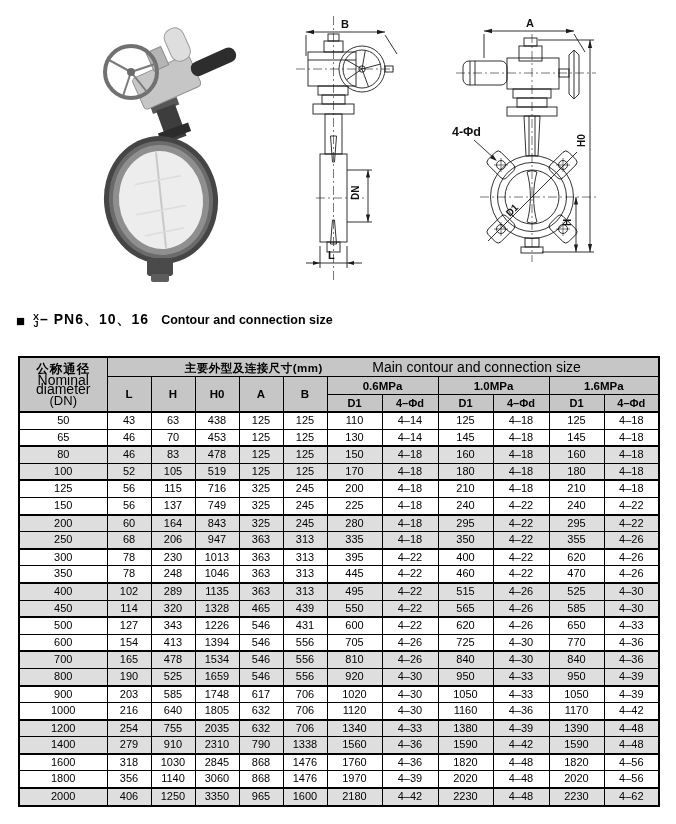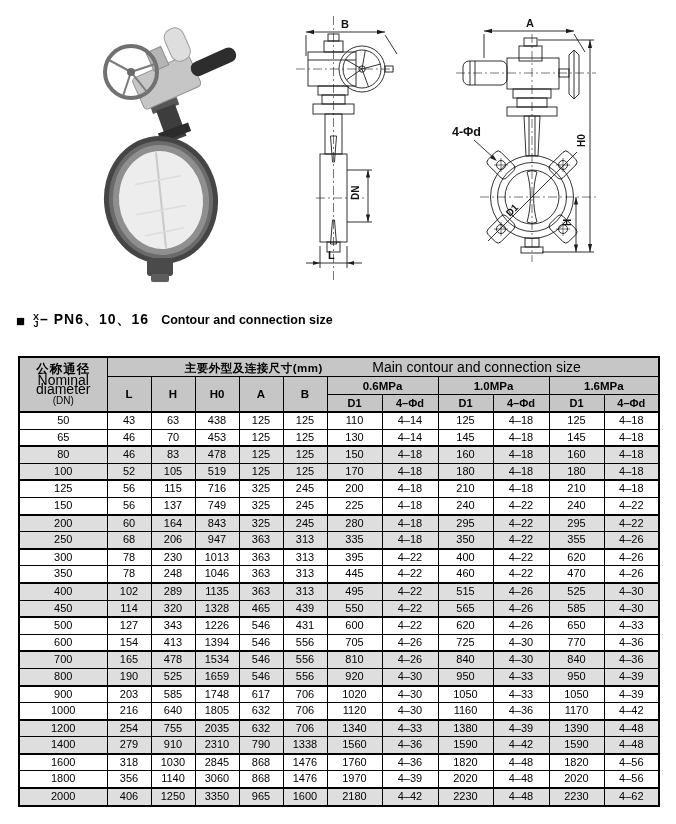--- a/index.html
+++ b/index.html
@@ -25,21 +25,21 @@
   .spec-table{position:absolute;left:18px;top:356px;width:640px;border-collapse:collapse;
               table-layout:fixed;border:2px solid #000;}
   .spec-table th,.spec-table td{border:1px solid #000;text-align:center;vertical-align:middle;
               padding:0;overflow:hidden;}
   .spec-table thead th{background:#c6c6c6;}
   .row-h1 th{height:17px;}
   .row-h2 th{height:17px;font-size:11.5px;font-weight:bold;}
   .row-h3 th{height:16px;font-size:11px;font-weight:bold;}
   .c-dn .dn-cn{font-size:12.5px;font-weight:bold;line-height:14px;letter-spacing:1px;text-align:center;}
   .c-dn .dn-en{font-size:14px;font-weight:normal;line-height:9px;}
-  .c-dn .dn-code{font-size:10px;font-weight:normal;line-height:13px;}
+  .c-dn .dn-code{font-size:13px;font-weight:normal;line-height:13px;}
   .span-cn{font-size:11.5px;font-weight:bold;letter-spacing:0.5px;}
   .span-en{font-size:14px;font-weight:normal;margin-left:5px;padding-left:40px;}
   .spec-table tbody td{font-size:11px;height:15.6px;line-height:15.6px;background:#fff;}
   .spec-table tbody tr.shaded td{background:#dedede;}
   .spec-table tbody tr.group-start td{border-top:2px solid #000;}
 
   
   .note{position:absolute;left:18px;top:791px;}
   .note-cn{font-size:12.5px;font-weight:bold;letter-spacing:0.5px;}
   .note-en{font-size:8.5px;margin-top:1px;}

